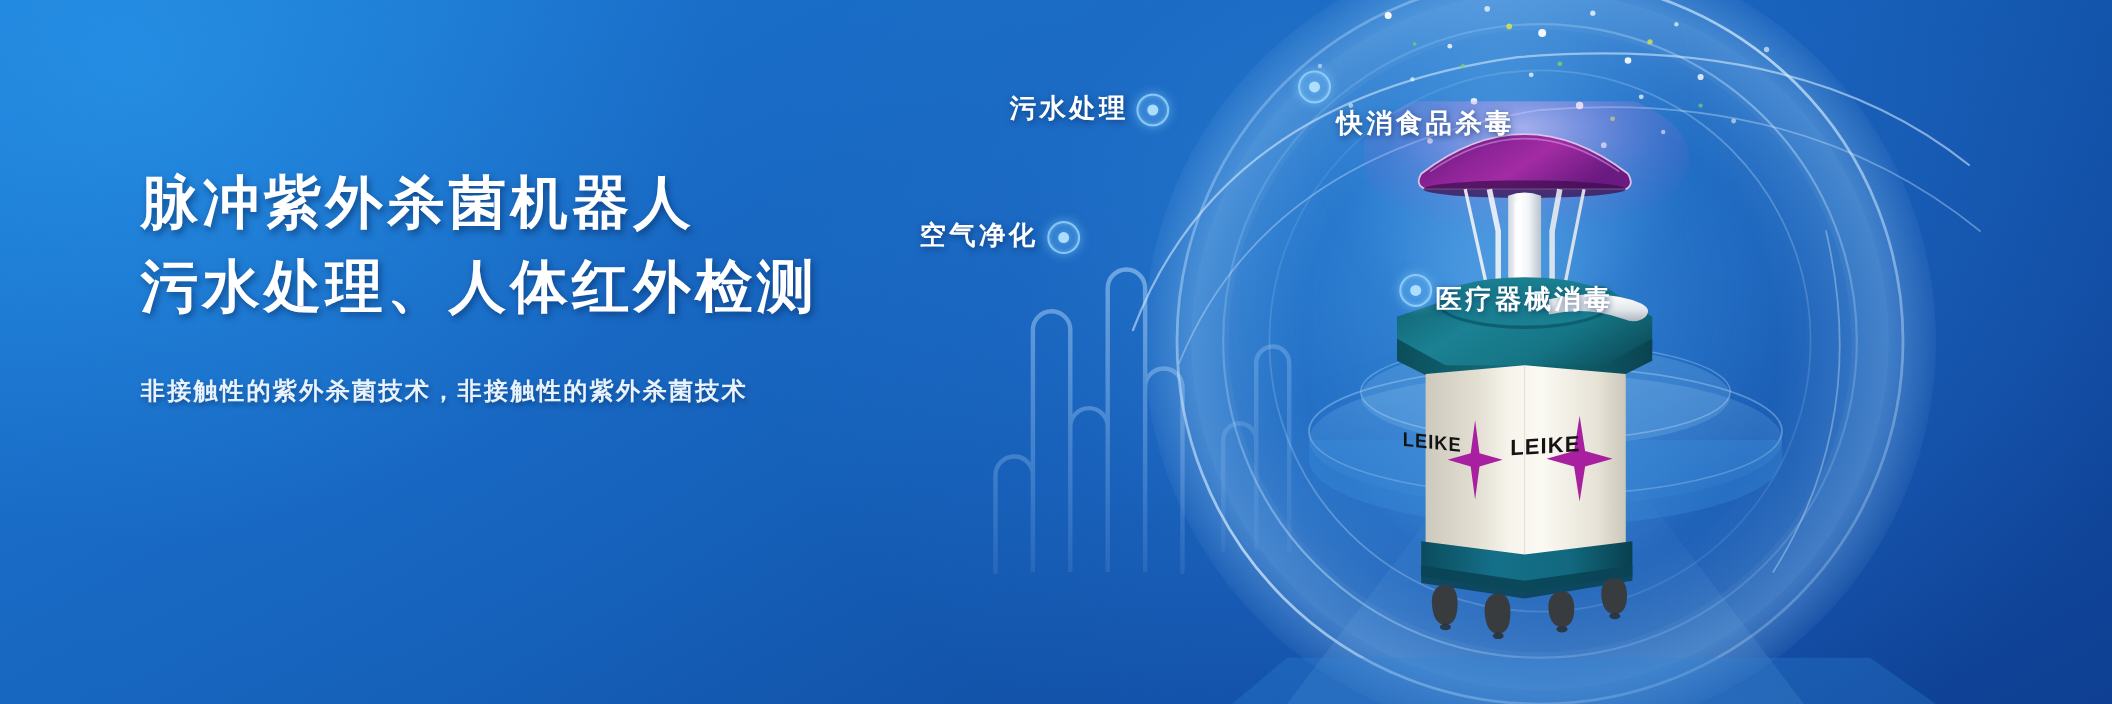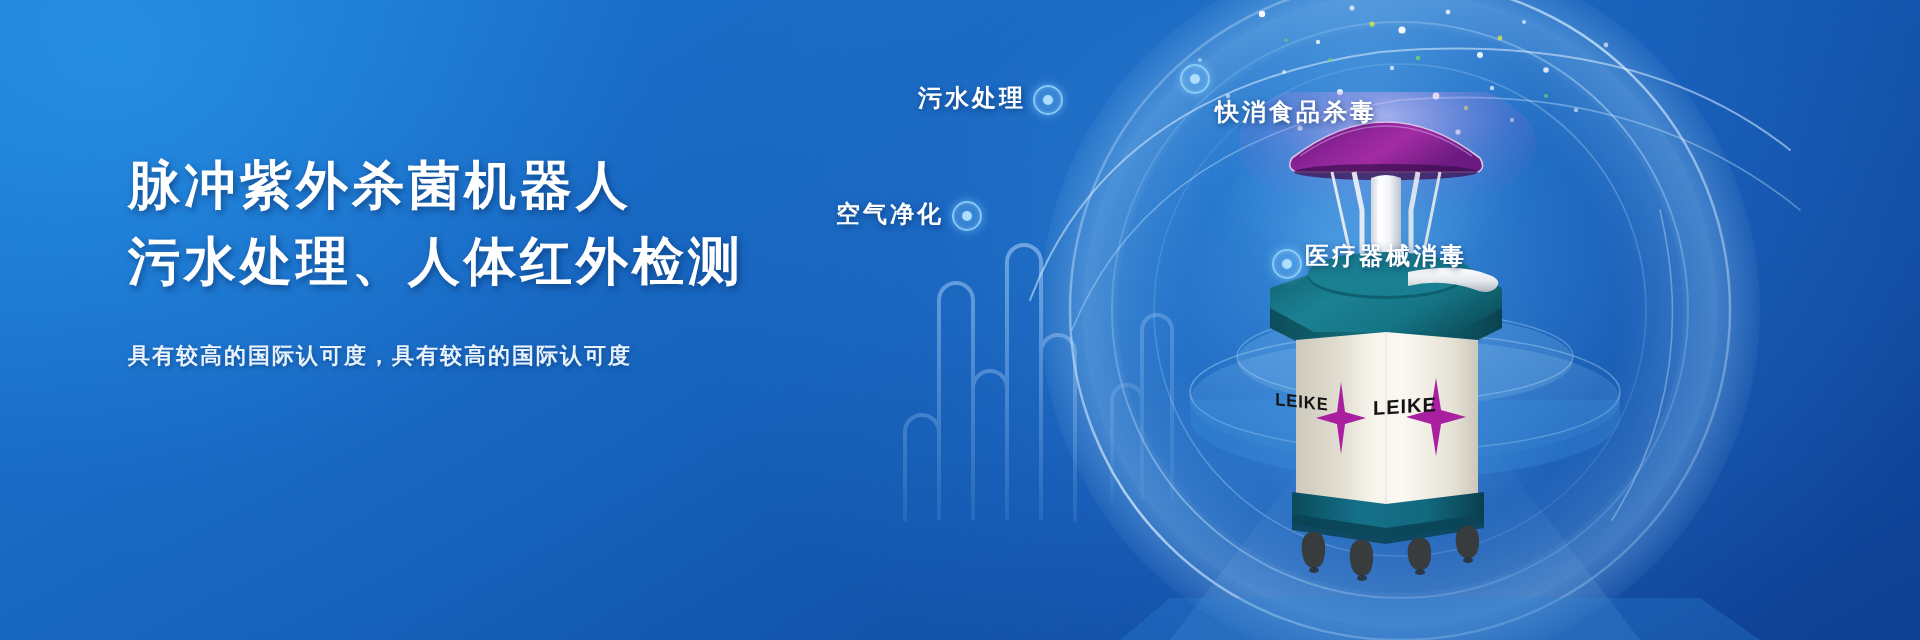--- a/index.html
+++ b/index.html
@@ -348,29 +348,29 @@
     </svg>
 
     <div class="brandtext" id="brand-left">LEIKE</div>
     <div class="brandtext" id="brand-right">LEIKE</div>
   </div>
 
   <div class="copy">
     <div class="headline">脉冲紫外杀菌机器人</div>
     <div class="headline">污水处理、人体红外检测</div>
     <div class="subcopy">
-      <div class="subline">具有较高的国际认可度，具有较高的国际认可度</div>
+      <div class="subline">非接触性的紫外杀菌技术，非接触性的紫外杀菌技术</div>
     </div>
   </div>
 
   <div class="feature" style="left:918px; top:82px;">污水处理</div>
   <div class="node" style="left:1033px; top:85px;"></div>
 
   <div class="feature" style="left:1215px; top:76px;margin-top:20px;">快消食品杀毒</div>
   <div class="node" style="left:1180px; top:64px;"></div>
 
   <div class="feature" style="left:836px; top:198px;">空气净化</div>
   <div class="node" style="left:952px; top:201px;"></div>
 
-  <div class="feature" style="left:1305px; top:240px;">医疗器械消毒</div>
+  <div class="feature" style="left:1305px; top:256px;">医疗器械消毒</div>
   <div class="node" style="left:1272px; top:249px;"></div>
 
 </div>
 
 </body></html>

